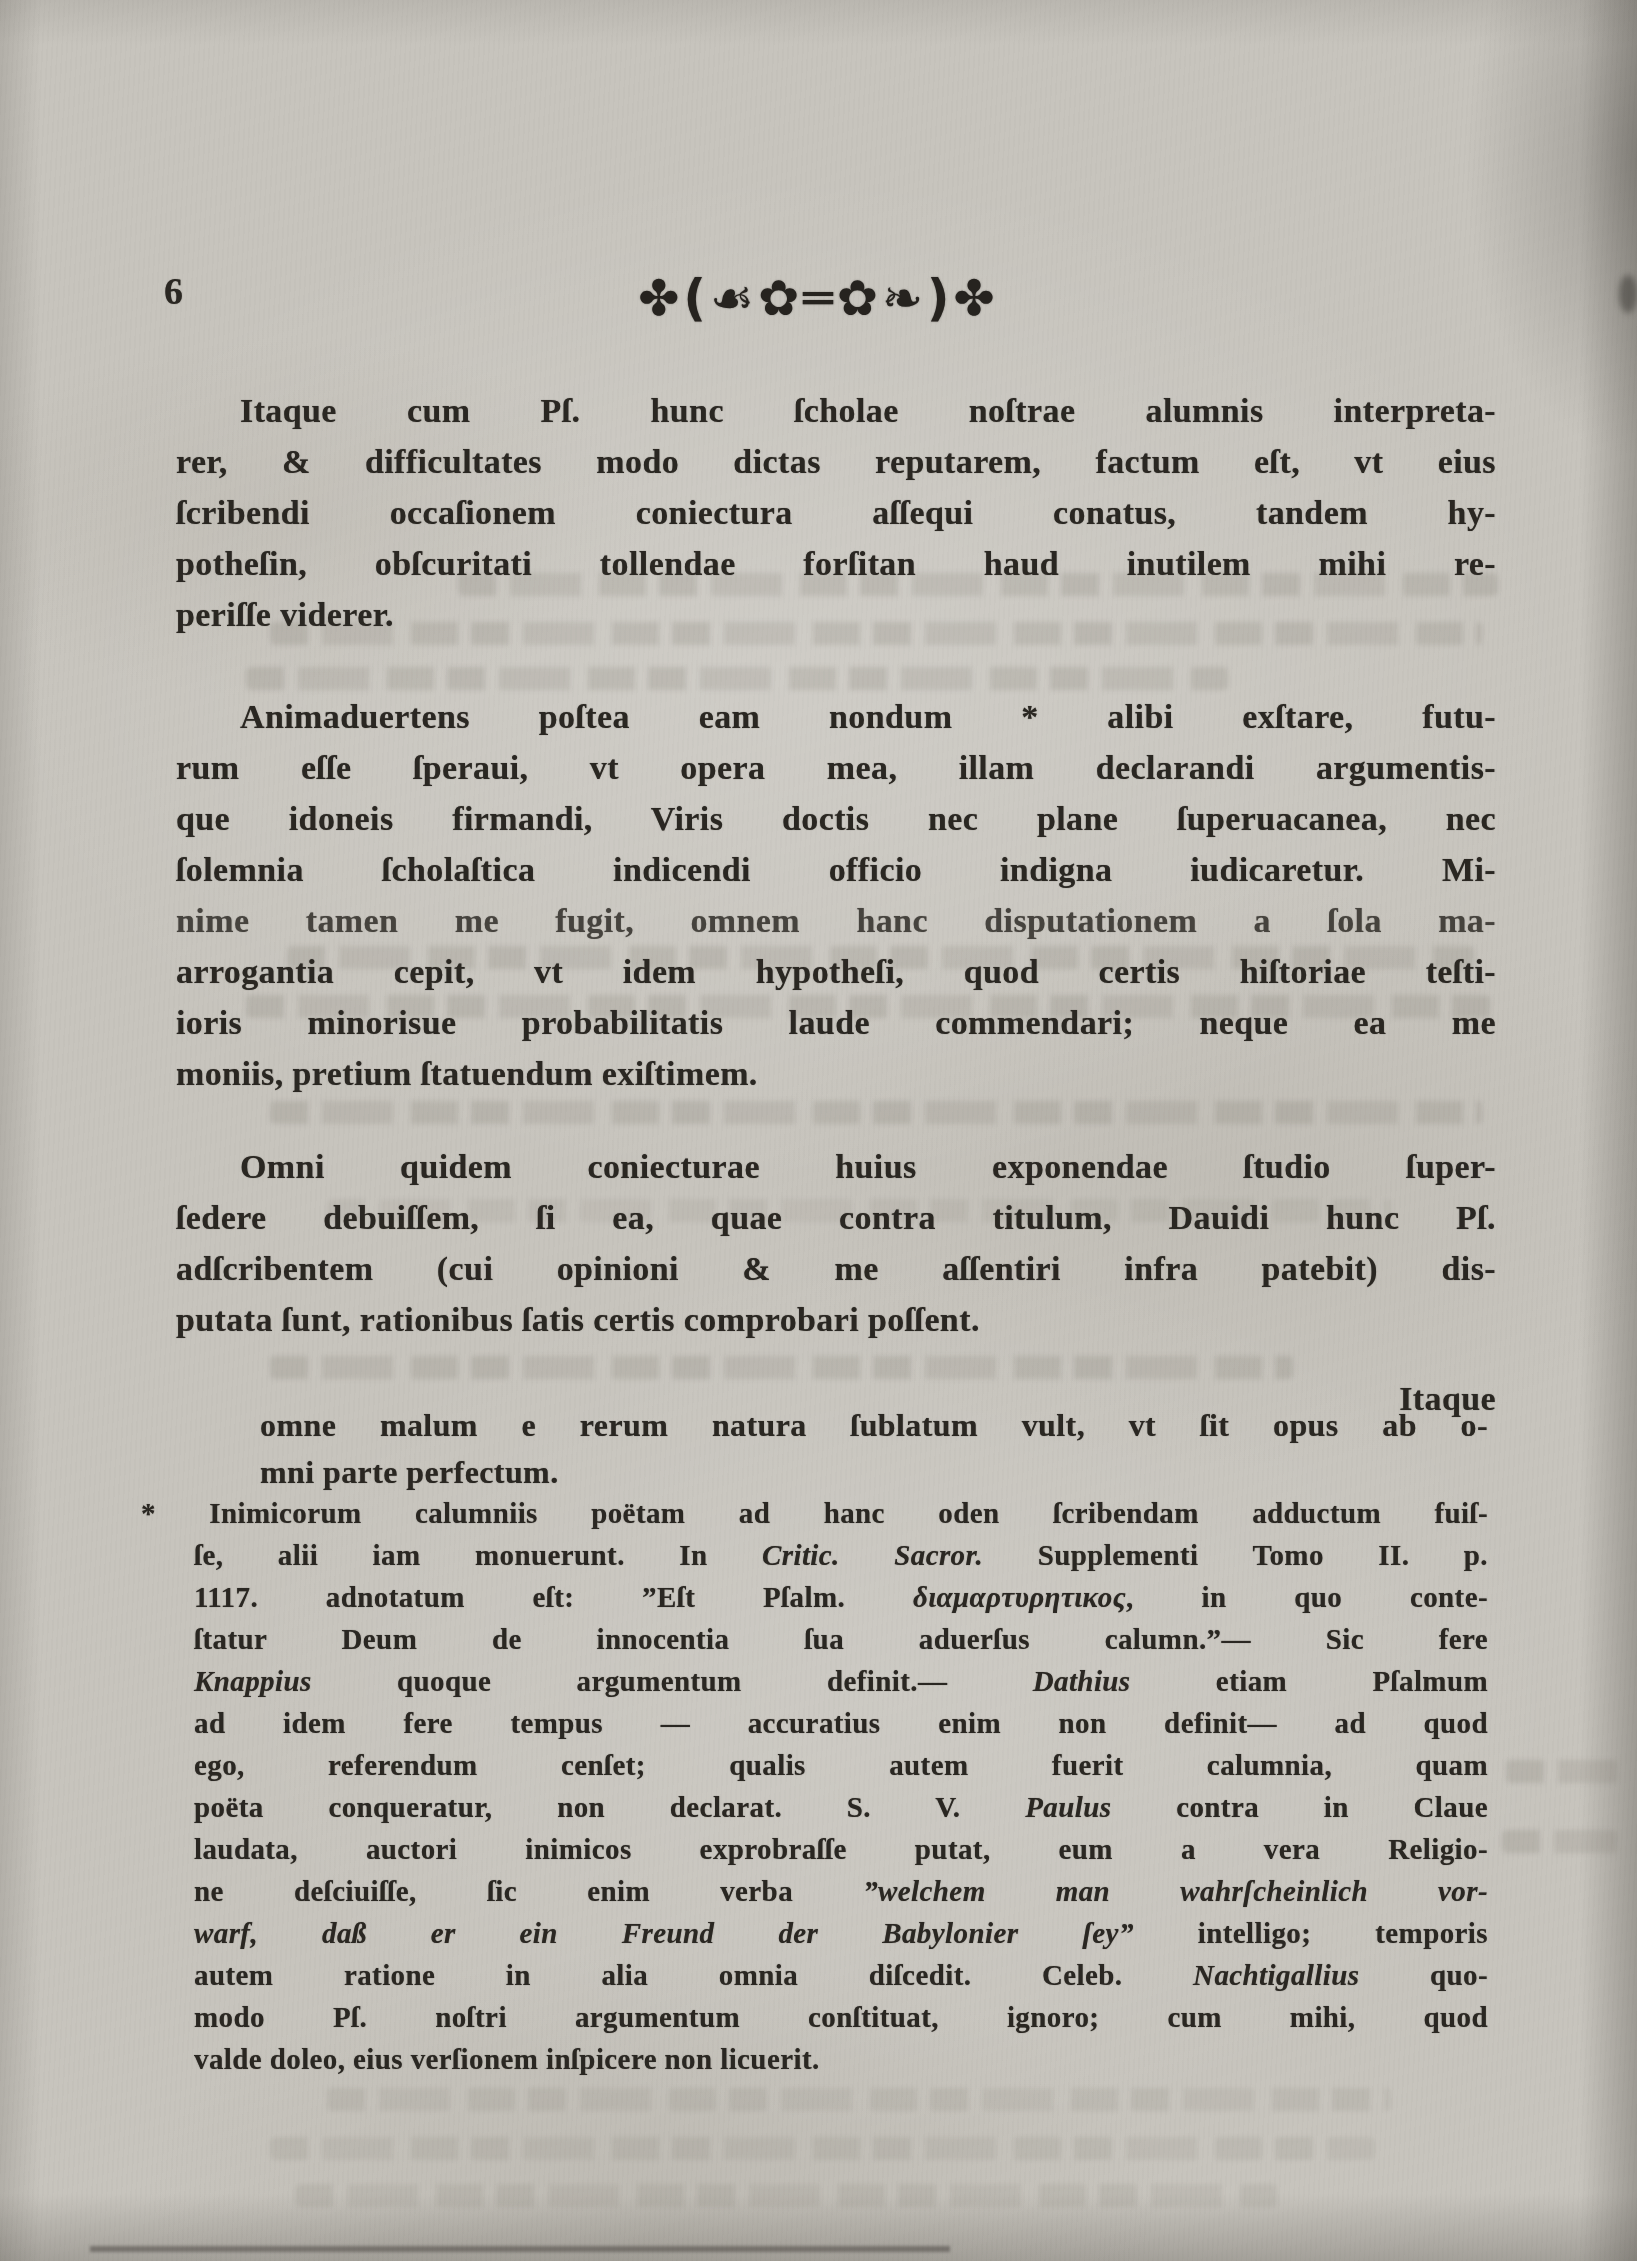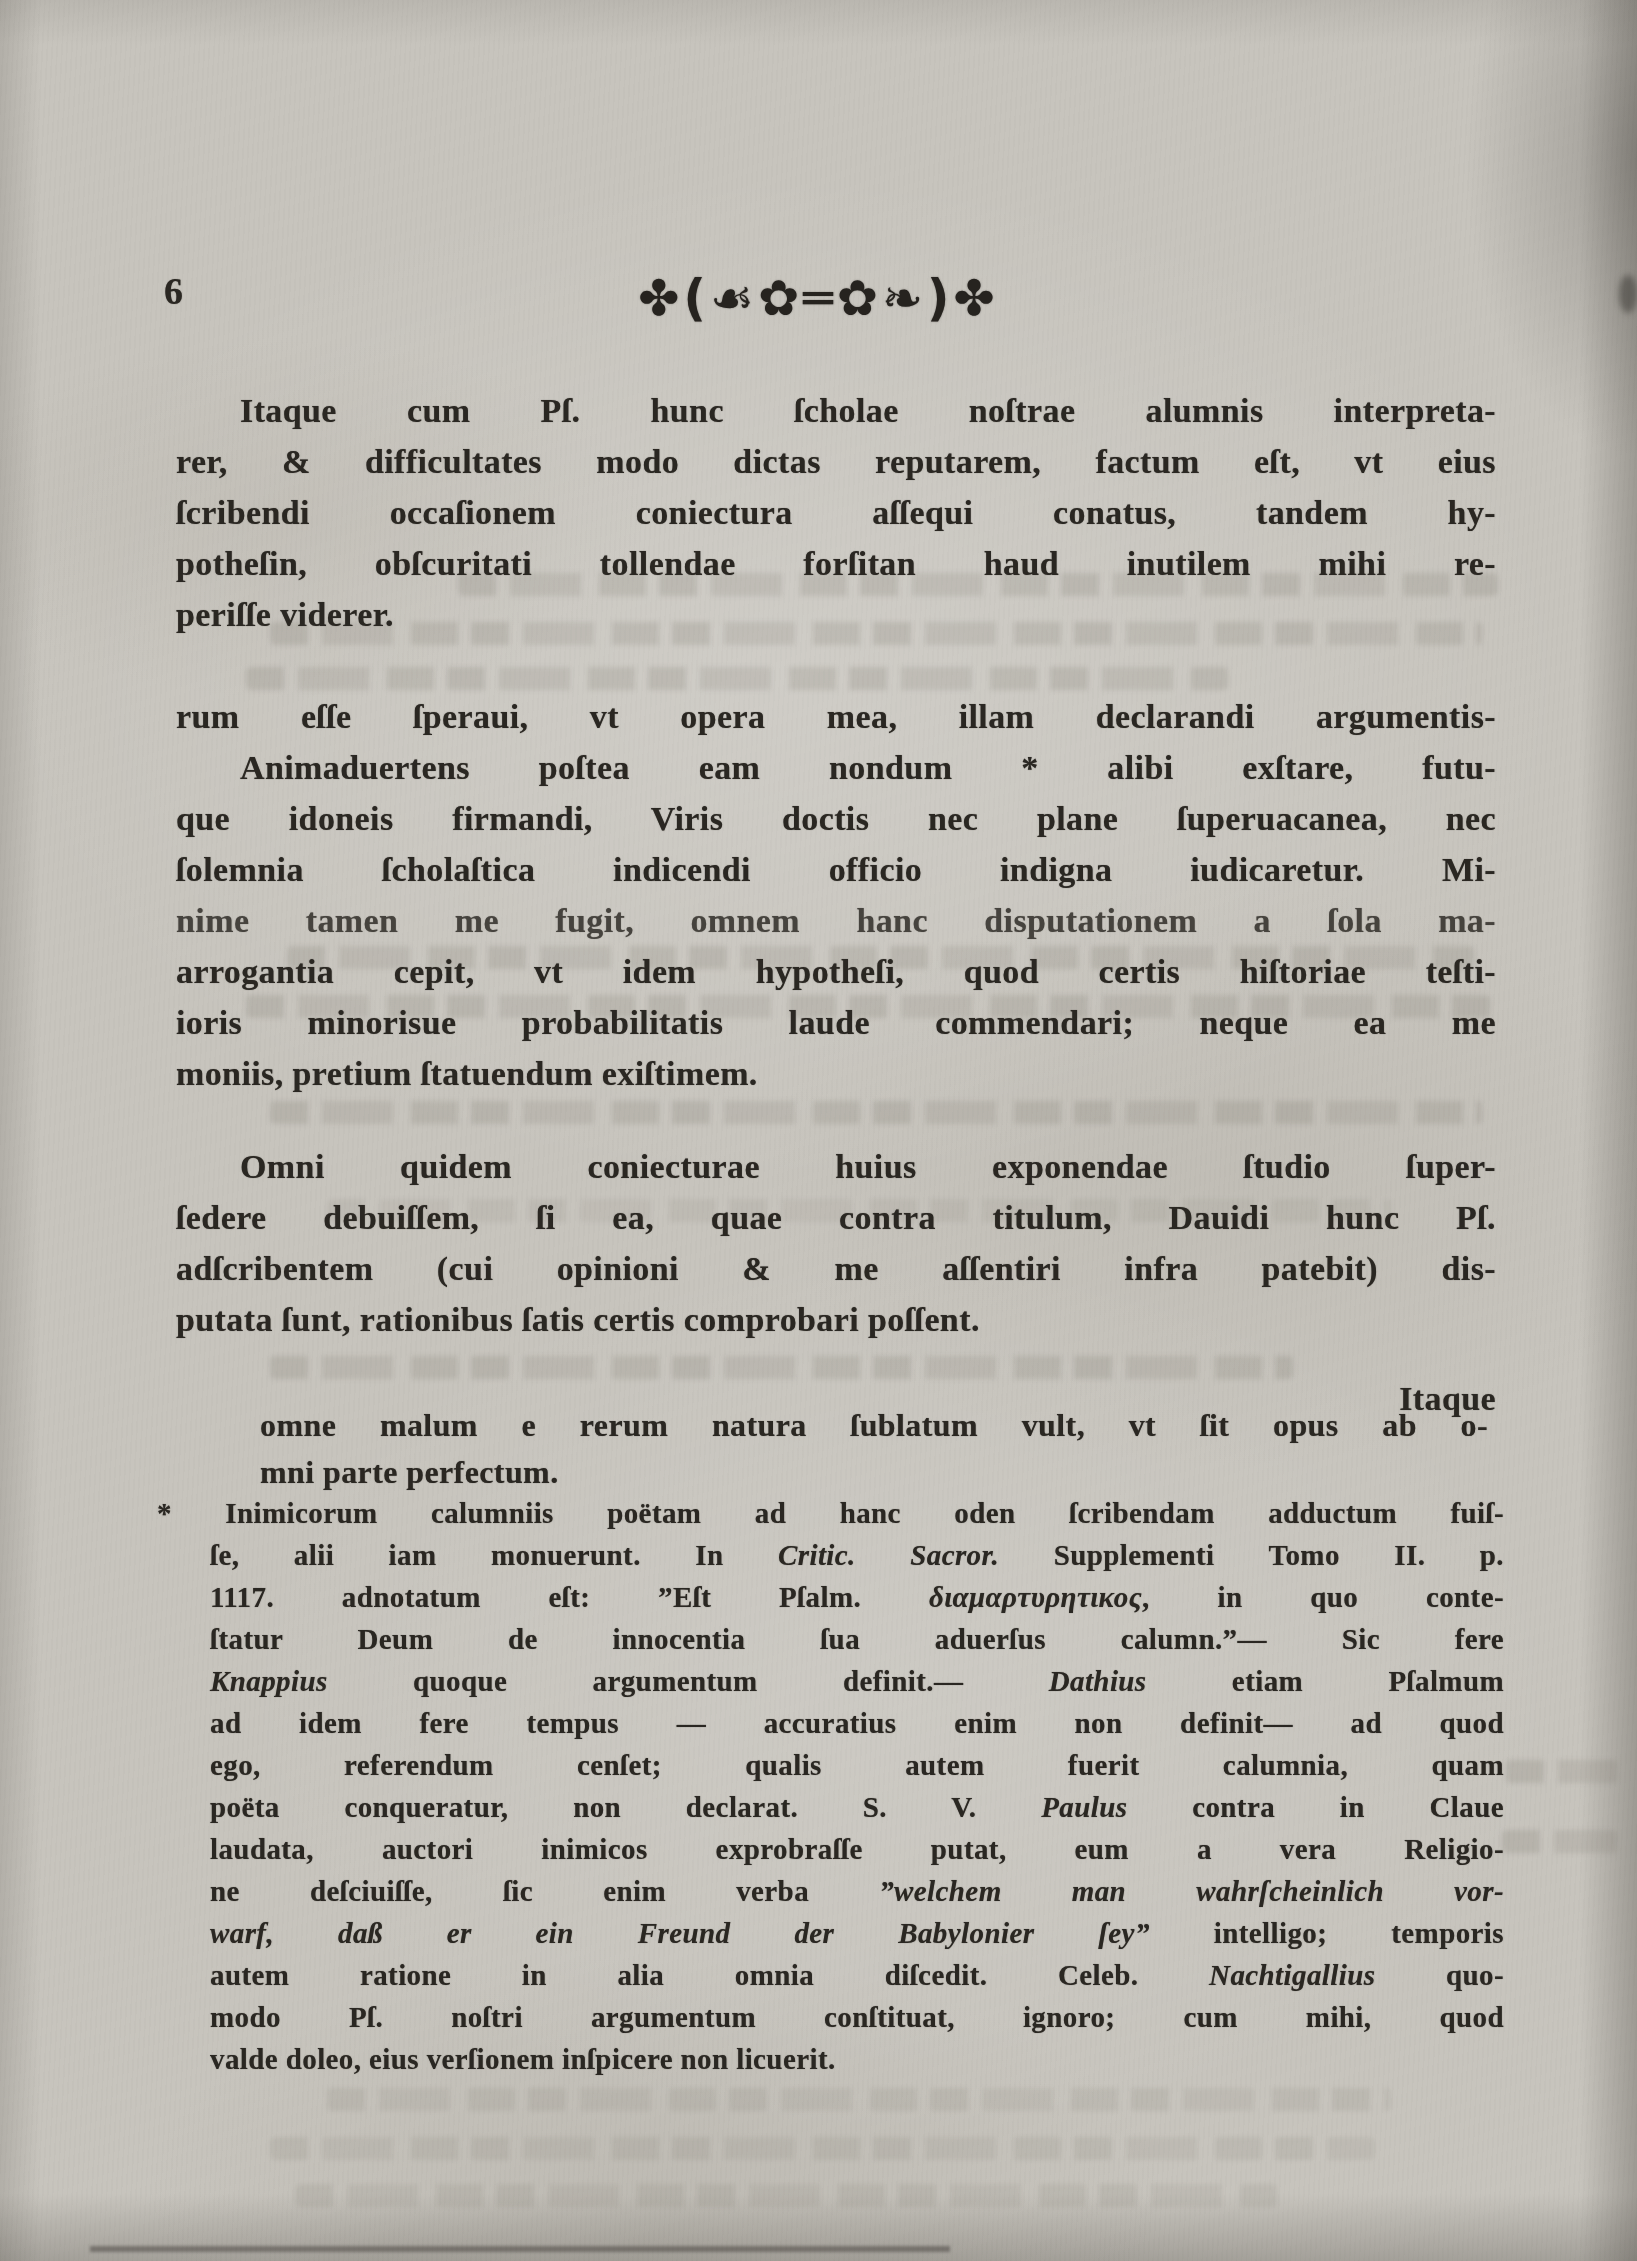--- a/index.html
+++ b/index.html
@@ -30,21 +30,21 @@
     position:absolute;left:0;top:270px;width:1637px;text-align:center;
     font-family:"DejaVu Sans",sans-serif;font-size:49px;font-weight:700;
     letter-spacing:4.1px;color:#26231f;text-shadow:0 0 1.6px rgba(38,35,31,.55);
   }
   .body{position:absolute;left:176px;top:385px;width:1320px;font-size:34px;line-height:51px;}
   .para2{margin-top:51px;}
   .para3{margin-top:42px;}
   .fade{opacity:.82;font-family:Liberation Serif, serif;}
   .catchrow{margin-top:28px;text-align:right;}
   .contnote{position:absolute;left:260px;top:1402px;width:1228px;font-size:32px;line-height:47px;}
-  .footnote{position:absolute;left:157px;top:1492px;width:1347px;font-size:29px;line-height:42px;}
+  .footnote{position:absolute;left:141px;top:1492px;width:1347px;font-size:29px;line-height:42px;}
   .fl{margin-left:53px;}
   .ghost{
     position:absolute;height:23px;filter:blur(2.5px);border-radius:4.9px;
     background:repeating-linear-gradient(90deg,
       rgba(99,93,83,.16) 0 38px, rgba(99,93,83,0) 38px 52px,
       rgba(99,93,83,.13) 52px 123px, rgba(99,93,83,0) 123px 141px,
       rgba(99,93,83,.15) 141px 188px, rgba(99,93,83,0) 188px 201px);
   }
   .bottomline{position:absolute;left:90px;top:2246px;width:860px;height:5.7px;
     background:rgba(50,46,42,.42);filter:blur(1.6px);}
@@ -79,22 +79,22 @@
 
     <section class="para1">
       <div class="ln j ind">Itaque cum Pſ. hunc ſcholae noſtrae alumnis interpreta-</div>
       <div class="ln j">rer, &amp; difficultates modo dictas reputarem, factum eſt, vt eius</div>
       <div class="ln j">ſcribendi occaſionem coniectura aſſequi conatus, tandem hy-</div>
       <div class="ln j">potheſin, obſcuritati tollendae forſitan haud inutilem mihi re-</div>
       <div class="ln">periſſe viderer.</div>
     </section>
 
     <section class="para2">
+      <div class="ln j ind">Animaduertens poſtea eam nondum * alibi exſtare, futu-</div>
       <div class="ln j">rum eſſe ſperaui, vt opera mea, illam declarandi argumentis-</div>
-      <div class="ln j ind">Animaduertens poſtea eam nondum * alibi exſtare, futu-</div>
       <div class="ln j">que idoneis firmandi, Viris doctis nec plane ſuperuacanea, nec</div>
       <div class="ln j">ſolemnia ſcholaſtica indicendi officio indigna iudicaretur. Mi-</div>
       <div class="ln j fade">nime tamen me fugit, omnem hanc disputationem a ſola ma-</div>
       <div class="ln j">arrogantia cepit, vt idem hypotheſi, quod certis hiſtoriae teſti-</div>
       <div class="ln j">ioris minorisue probabilitatis laude commendari; neque ea me</div>
       <div class="ln">moniis, pretium ſtatuendum exiſtimem.</div>
     </section>
 
     <section class="para3">
       <div class="ln j ind">Omni quidem coniecturae huius exponendae ſtudio ſuper-</div>

